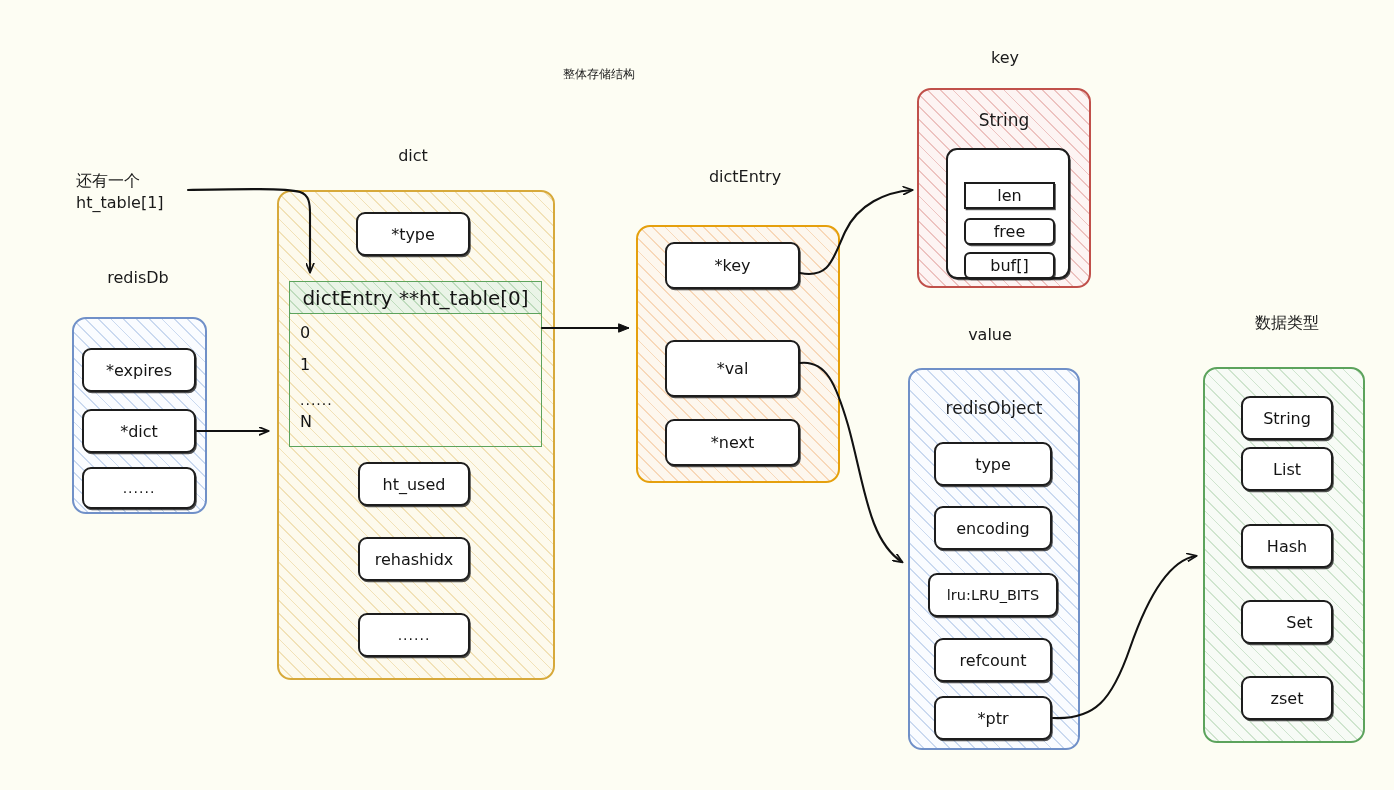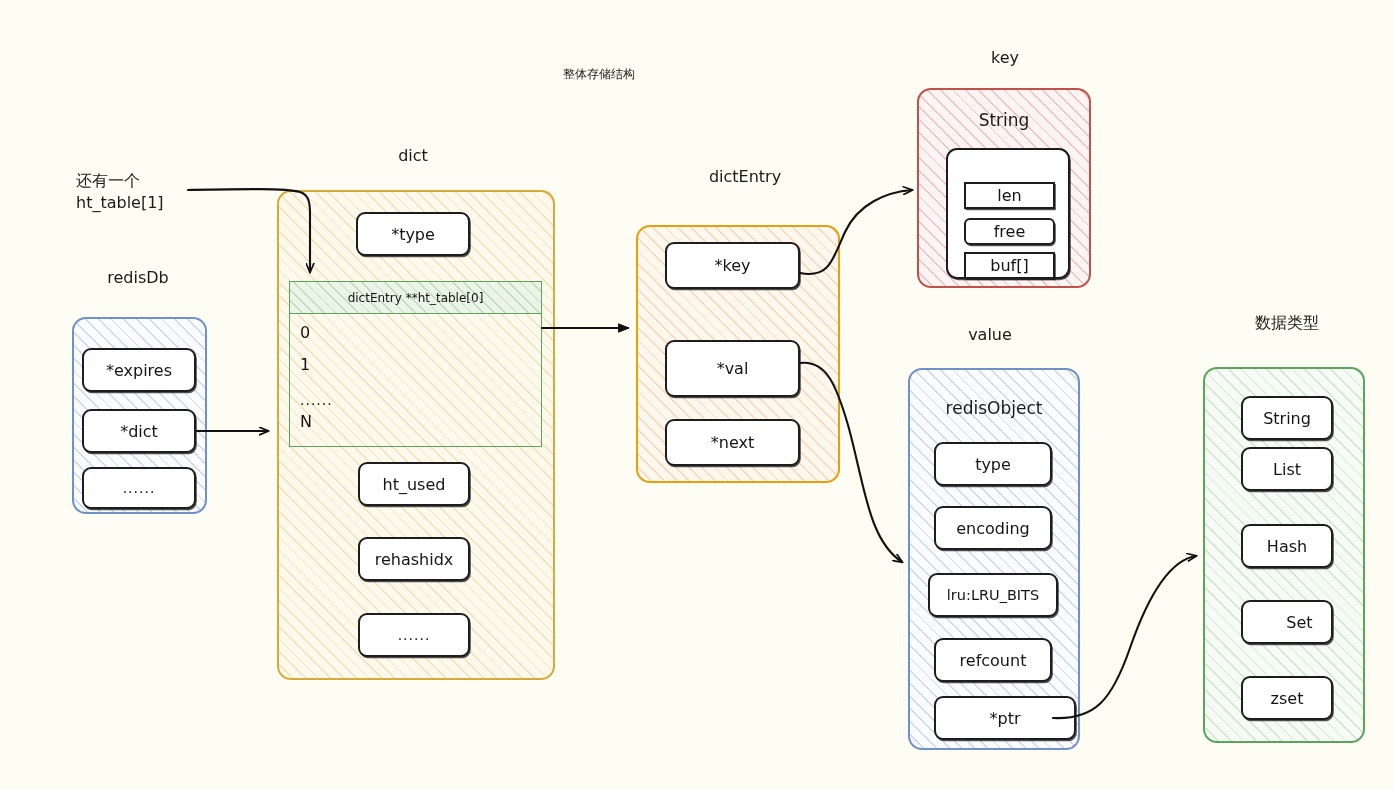--- a/index.html
+++ b/index.html
@@ -115,21 +115,21 @@
     box-sizing: border-box;
     z-index: 3;
   }
   .httable-head {
     position: absolute;
     left: 0; top: 0;
     box-sizing: border-box;
     display: flex;
     align-items: center;
     justify-content: center;
-    font-size: 12px;
+    font-size: 20px;
     color: #141414;
     white-space: nowrap;
   }
   .httable-body {
     position: absolute;
     left: 0;
     box-sizing: border-box;
     border: 1.8px solid #5ca35c;
     border-top: none;
   }
@@ -199,30 +199,30 @@
   <div class="field" style="left:665px; top:242px; width:135px; height:47px;">*key</div>
   <div class="field" style="left:665px; top:340px; width:135px; height:57px;">*val</div>
   <div class="field" style="left:665px; top:419px; width:135px; height:47px;">*next</div>
 
   <div class="group-label" style="left:965px; top:48px; width:80px;">key</div>
   <div class="group hatch-red" style="left:917px; top:88px; width:174px; height:200px;"></div>
   <div class="inner-title" style="left:917px; width:174px; top:110px;">String</div>
   <div class="field" style="left:946px; top:148px; width:124px; height:131px; border-radius:11px;"></div>
   <div class="field" style="left:964px; top:182px; width:91px; height:27px; border-radius:0;">len</div>
   <div class="field" style="left:964px; top:218px; width:91px; height:27px; border-radius:6px;">free</div>
-  <div class="field" style="left:964px; top:252px; width:91px; height:27px; border-radius:0;">buf[]</div>
+  <div class="field" style="left:964px; top:252px; width:91px; height:27px; border-radius:6px;">buf[]</div>
 
   <div class="group-label" style="left:950px; top:325px; width:80px;">value</div>
   <div class="group hatch-blue" style="left:908px; top:368px; width:172px; height:382px;"></div>
   <div class="inner-title" style="left:908px; width:172px; top:398px;">redisObject</div>
   <div class="field" style="left:934px; top:442px; width:118px; height:44px;">type</div>
   <div class="field" style="left:934px; top:506px; width:118px; height:44px;">encoding</div>
   <div class="field tight" style="left:928px; top:573px; width:130px; height:44px;">lru:LRU_BITS</div>
   <div class="field" style="left:934px; top:638px; width:118px; height:44px;">refcount</div>
-  <div class="field" style="left:934px; top:696px; width:142px; height:44px;">*ptr</div>
+  <div class="field" style="left:934px; top:696px; width:118px; height:44px;">*ptr</div>
 
   <div class="group-label" style="left:1232px; top:313px; width:110px;">数据类型</div>
   <div class="group hatch-green" style="left:1203px; top:367px; width:162px; height:376px;"></div>
   <div class="field" style="left:1241px; top:396px; width:92px; height:44px;">String</div>
   <div class="field" style="left:1241px; top:447px; width:92px; height:44px;">List</div>
   <div class="field" style="left:1241px; top:524px; width:92px; height:44px;">Hash</div>
   <div class="field" style="left:1241px; top:600px; width:92px; height:44px;padding-left:25px;">Set</div>
   <div class="field" style="left:1241px; top:676px; width:92px; height:44px;">zset</div>
 
   <svg class="edges" viewBox="0 0 1394 790">

